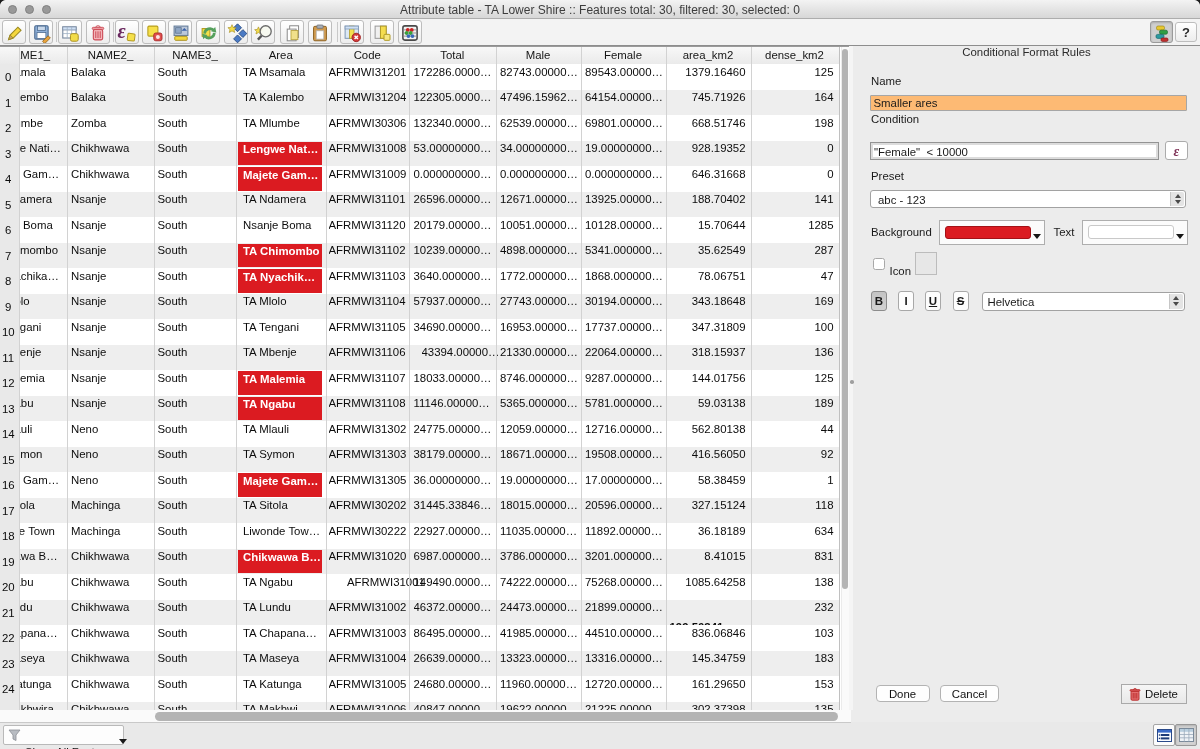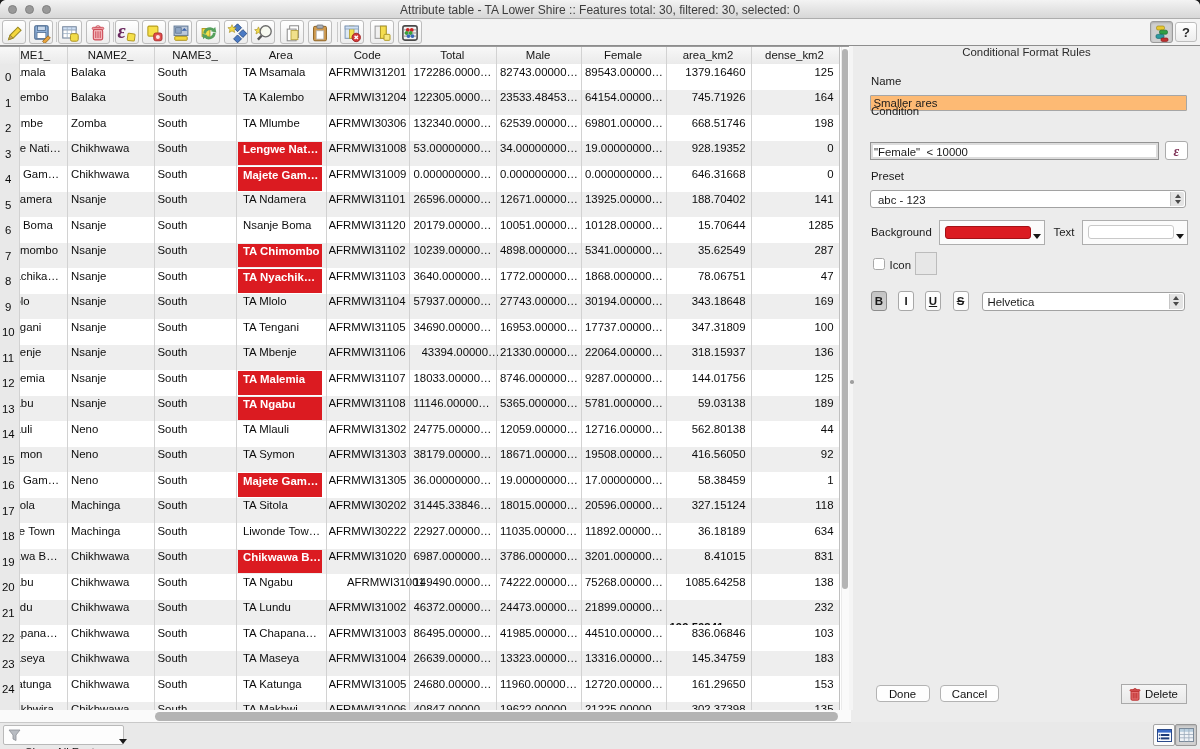--- a/index.html
+++ b/index.html
@@ -193,21 +193,21 @@
 <div class="hline" style="left:0;top:43.8px;width:838.5px;"></div>
 <div class="abs" style="left:19px;top:43.8px;width:819.5px;height:25.5px;background:#eeeeee;"></div>
 <div class="abs" style="left:0;top:43.8px;width:19px;height:25.5px;background:#e9e9e9;"></div>
 <div class="cell" style="left:0;top:49.699999999999996px;width:16.5px;text-align:center;">1</div>
 <div class="cell" style="left:19.5px;top:44.199999999999996px;width:46.5px;"><span style="display:inline-block;margin-left:-2px;">lembo</span></div>
 <div class="cell" style="left:71px;top:44.199999999999996px;width:80px;">Balaka</div>
 <div class="cell" style="left:157.5px;top:44.199999999999996px;width:75px;">South</div>
 <div class="cell" style="left:243px;top:44.199999999999996px;width:80px;">TA Kalembo</div>
 <div class="cell" style="left:328.5px;top:44.199999999999996px;width:79px;">AFRMWI31204</div>
 <div class="cell" style="left:413.5px;top:44.199999999999996px;width:79px;">122305.0000…</div>
-<div class="cell" style="left:500px;top:44.199999999999996px;width:78px;">23533.48453…</div>
+<div class="cell" style="left:500px;top:44.199999999999996px;width:78px;">47496.15962…</div>
 <div class="cell" style="left:585px;top:44.199999999999996px;width:78px;">64154.00000…</div>
 <div class="cell" style="left:669.5px;top:44.199999999999996px;width:76px;text-align:right;">745.71926</div>
 <div class="cell" style="left:754.5px;top:44.199999999999996px;width:79px;text-align:right;">164</div>
 <div class="hline" style="left:0;top:69.3px;width:838.5px;"></div>
 <div class="abs" style="left:19px;top:69.3px;width:819.5px;height:25.5px;background:#ffffff;"></div>
 <div class="abs" style="left:0;top:69.3px;width:19px;height:25.5px;background:#e9e9e9;"></div>
 <div class="cell" style="left:0;top:75.2px;width:16.5px;text-align:center;">2</div>
 <div class="cell" style="left:19.5px;top:69.7px;width:46.5px;"><span style="display:inline-block;margin-left:-5px;">umbe</span></div>
 <div class="cell" style="left:71px;top:69.7px;width:80px;">Zomba</div>
 <div class="cell" style="left:157.5px;top:69.7px;width:75px;">South</div>
@@ -586,21 +586,21 @@
         <line x1="1" y1="9.8" x2="14" y2="9.8" stroke="#9aaaba" stroke-width="0.8"></line>
       </svg>
     </div>
 <div class="abs" style="left:849px;top:46px;width:4px;height:664px;background:#f5f5f5;"></div>
 <div class="abs" style="left:850px;top:380px;width:3.5px;height:3.5px;border-radius:50%;background:#9f9f9f;"></div>
 <div class="plabel" style="left:853px;top:45px;width:347px;text-align:center;color:#2b2b2b;">Conditional Format Rules</div>
 <div class="plabel" style="left:871px;top:74px;">Name</div>
 <div class="abs" style="left:870px;top:94.5px;width:317px;height:16px;background:#fdba74;border:1px solid #a6a6a6;border-radius:1px;">
       <div class="plabel" style="left:2.5px;top:0.5px;">Smaller ares</div>
     </div>
-<div class="plabel" style="left:871px;top:104px;">Condition</div>
+<div class="plabel" style="left:871px;top:112px;">Condition</div>
 <div class="abs" style="left:870px;top:142px;width:289px;height:18px;background:#fff;border:1px solid #939393;box-shadow:inset 0 0 0 2px #dcdcdc;">
       <div class="plabel" style="left:3px;top:2px;">"Female"&nbsp; &lt; 10000</div>
     </div>
 <div class="abs" style="left:1165px;top:141px;width:22.5px;height:19px;background:#fff;border:1px solid #ababab;border-radius:3px;">
       <div class="txt" style="left:0;top:1.5px;width:100%;text-align:center;font-family:'Liberation Serif',serif;font-style:italic;font-weight:bold;font-size:14px;color:#7c2d53;">ε</div>
     </div>
 <div class="plabel" style="left:871px;top:169px;">Preset</div>
 <div class="combo" style="left:870px;top:190px;width:316px;height:17.5px;">
       <div class="plabel" style="left:7px;top:1.5px;">abc - 123</div>
       <div class="step">
@@ -612,21 +612,21 @@
 <div class="abs" style="left:938.5px;top:220px;width:106.5px;height:24.5px;background:#fbfbfb;border:1px solid #aeaeae;">
       <div class="abs" style="left:5px;top:4.5px;width:86px;height:13px;background:#db1b21;border:1px solid #a31117;border-radius:3px;"></div>
       <div class="abs" style="left:93px;top:13px;width:0;height:0;border-left:4px solid transparent;border-right:4px solid transparent;border-top:5.5px solid #151515;"></div>
     </div>
 <div class="plabel" style="left:1053.5px;top:225px;">Text</div>
 <div class="abs" style="left:1081.5px;top:220px;width:106px;height:24.5px;background:#fbfbfb;border:1px solid #aeaeae;">
       <div class="abs" style="left:5px;top:3.5px;width:86px;height:14px;background:#fff;border:1px solid #c9c9c9;border-radius:3px;"></div>
       <div class="abs" style="left:93px;top:13px;width:0;height:0;border-left:4px solid transparent;border-right:4px solid transparent;border-top:5.5px solid #151515;"></div>
     </div>
 <div class="abs" style="left:872.5px;top:258px;width:12px;height:12px;background:#fff;border:1px solid #a8a8a8;border-radius:2.5px;"></div>
-<div class="plabel" style="left:889.5px;top:258px;">Icon</div>
+<div class="plabel" style="left:889.5px;top:264px;">Icon</div>
 <div class="abs" style="left:914.5px;top:251.5px;width:22px;height:23.5px;background:#e7e7e7;border:1px solid #bcbcbc;"></div>
 <div class="abs" style="left:871px;top:291px;width:16px;height:20px;background:linear-gradient(#c4c4c4,#d2d2d2);border:1px solid #8c8c8c;border-radius:3px;">
       <div class="txt" style="left:0;top:2.5px;width:100%;text-align:center;font-size:11.5px;font-weight:bold;color:#1a1a1a;">B</div>
     </div>
 <div class="abs" style="left:898px;top:291px;width:16px;height:20px;background:#fdfdfd;border:1px solid #a8a8a8;border-radius:3px;">
       <div class="txt" style="left:0;top:2.5px;width:100%;text-align:center;font-size:11.5px;font-weight:bold;color:#1a1a1a;">I</div>
     </div>
 <div class="abs" style="left:925px;top:291px;width:16px;height:20px;background:#fdfdfd;border:1px solid #a8a8a8;border-radius:3px;">
       <div class="txt" style="left:0;top:2.5px;width:100%;text-align:center;font-size:11.5px;font-weight:bold;color:#1a1a1a;text-decoration:underline;">U</div>
     </div>

